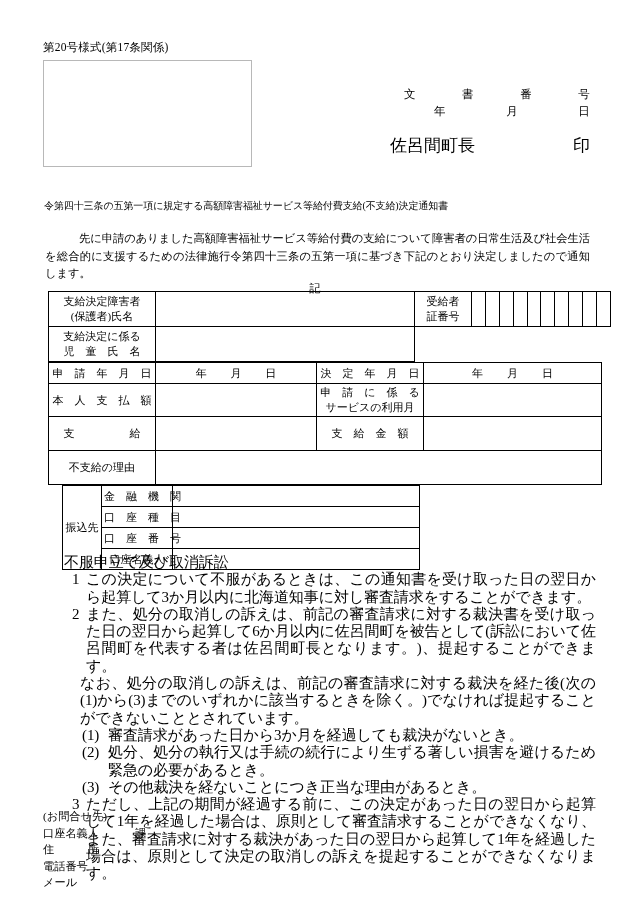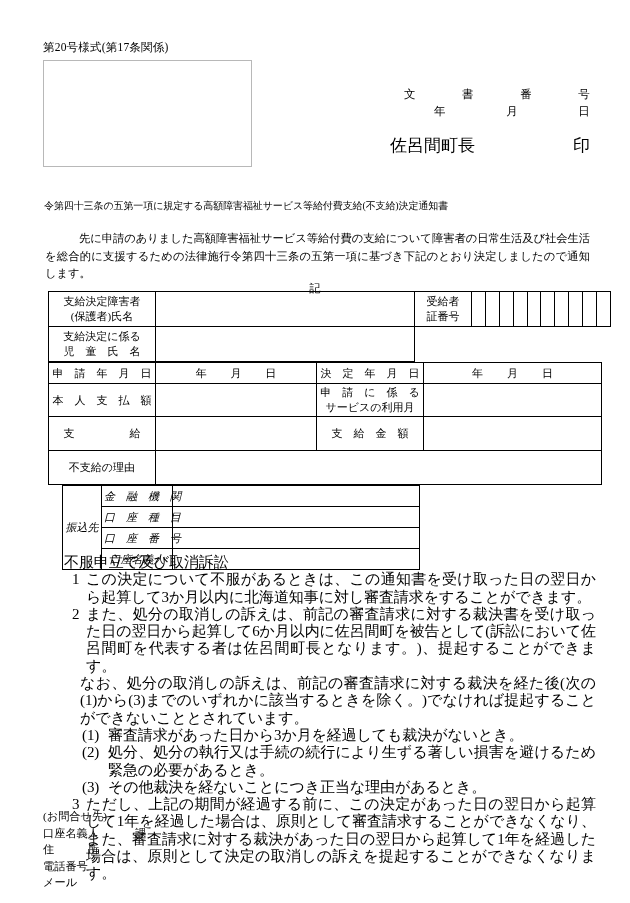--- a/index.html
+++ b/index.html
@@ -121,21 +121,21 @@
   .tbl2 td.c3 { width: 102px; }
   .tbl2 td.c4 { width: 177px; }
   .tbl2 td.tall { height: 30px; }
   .tbl2 td.tall2 { height: 31px; }
 
   
   .tbl3 { left: 62px; top: 485px; width: 348px; }
   .tbl3 td.k1 { width: 34px; text-align: center; }
   .tbl3 td.k2 { width: 66px; }
   .tbl3 td.k3 { width: 246px; }
-  .tbl3 td { height: 17px; font-style: italic; }
+  .tbl3 td { height: 17px; }
 
   
   .appeal-wrap {
     left: 64px; top: 554px;
     width: 532px;
     font-size: 15px;
     line-height: 17.3px;
     letter-spacing: -0.1px;
   }
   .appeal-head { margin: 0; }

